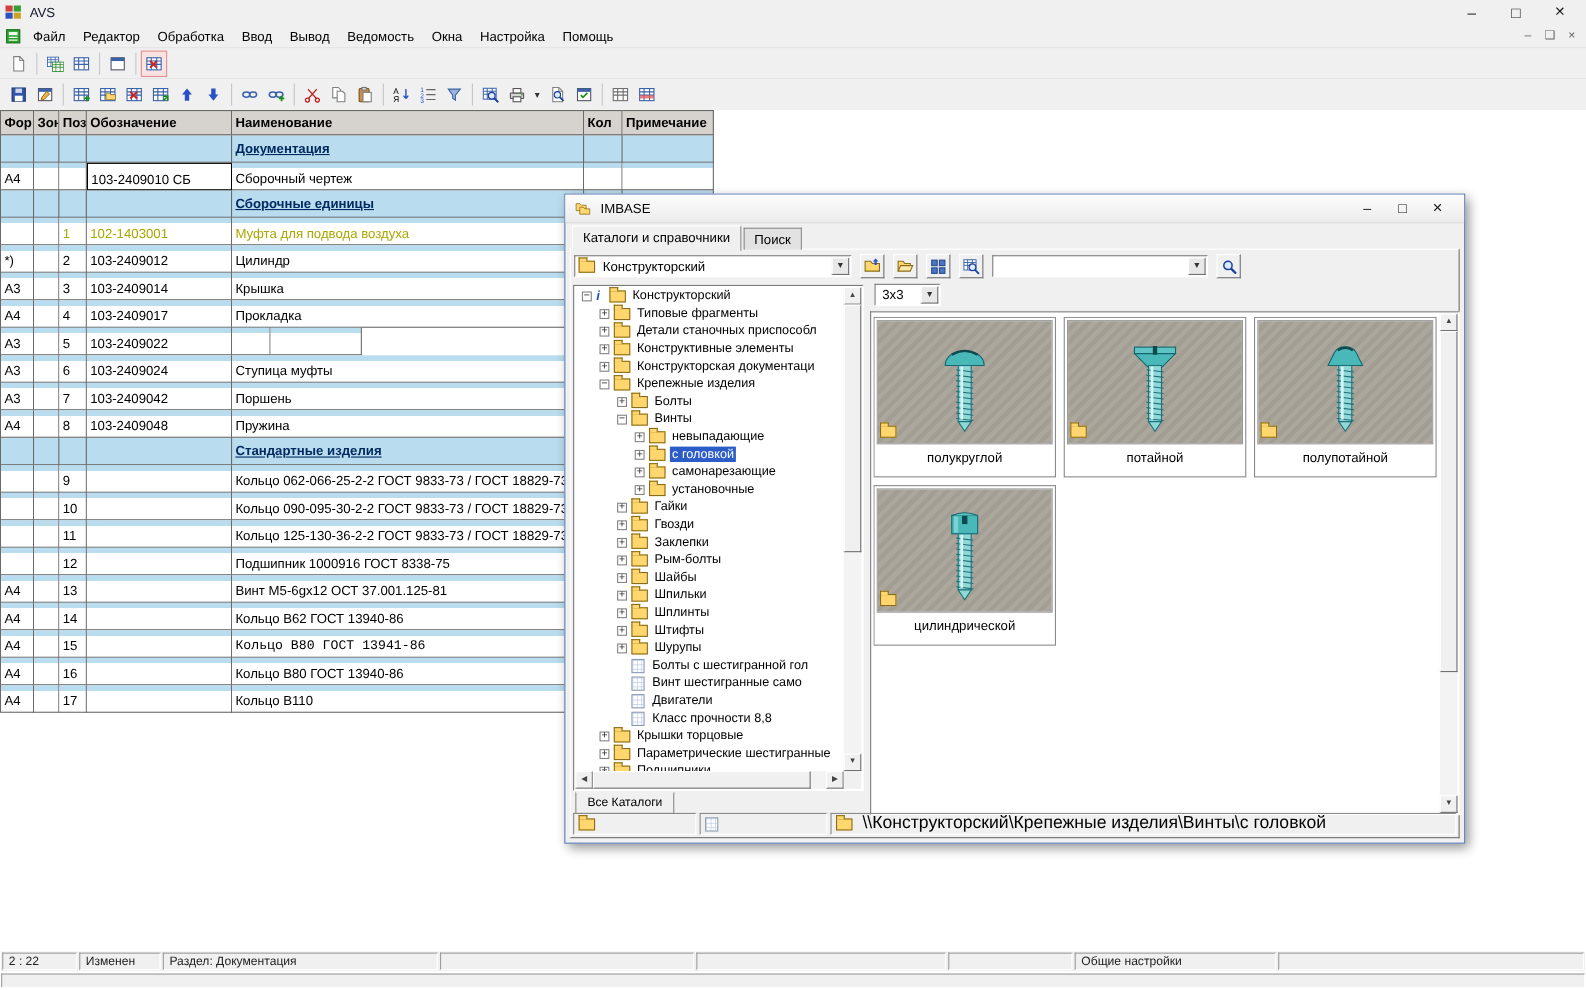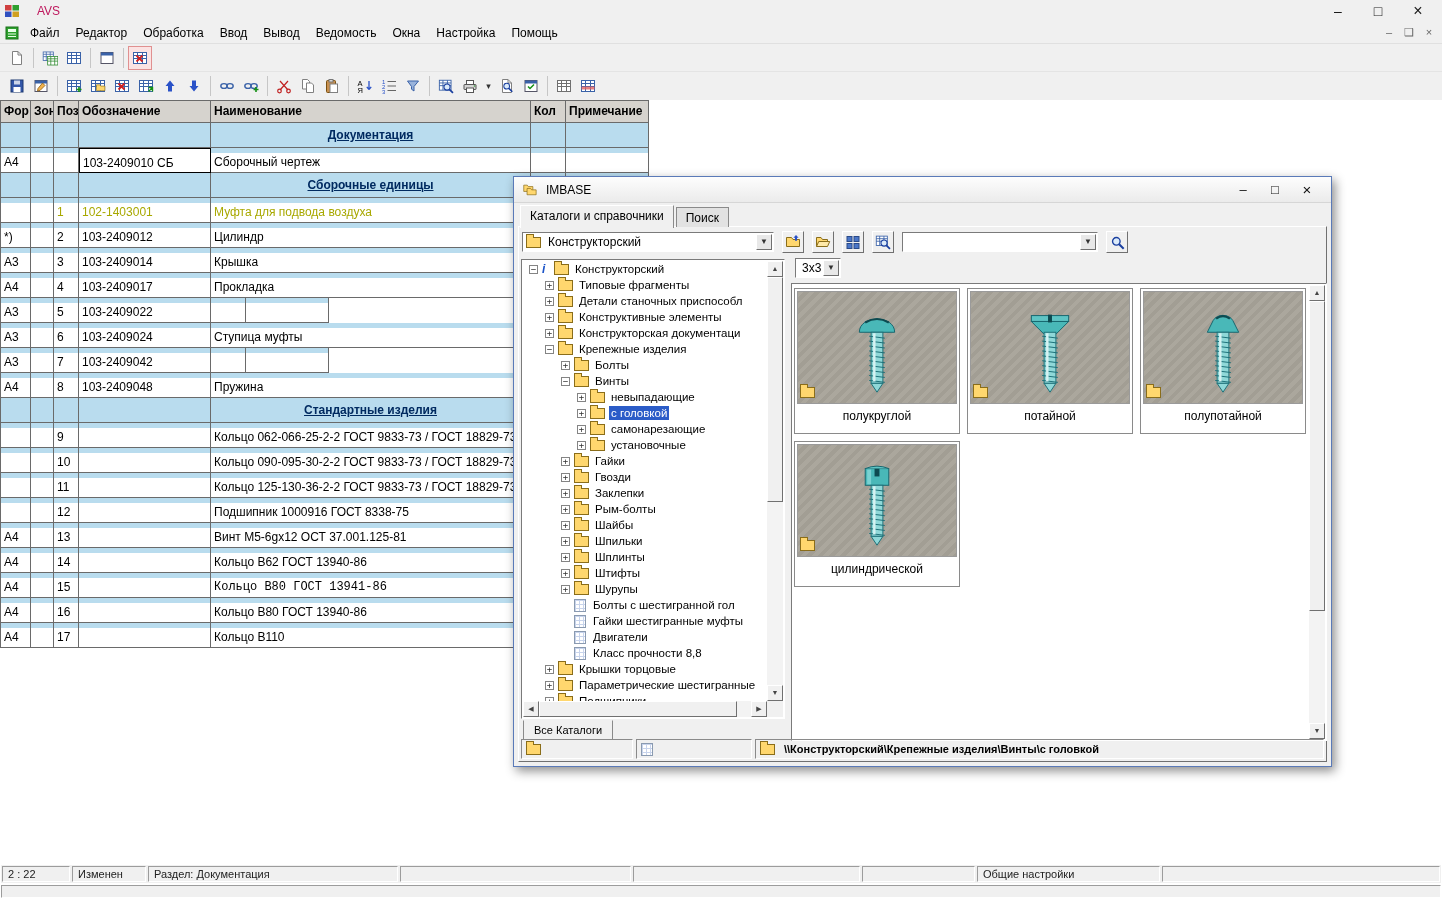--- a/index.html
+++ b/index.html
@@ -4,21 +4,21 @@
 <style>
 *{margin:0;padding:0;box-sizing:border-box;}
 html,body{background:#555;}
 body{font-family:"Liberation Sans",sans-serif;font-size:12px;}
 .screen{position:relative;width:1442px;height:900px;background:#fff;overflow:hidden;}
 
 
 .chrome{position:absolute;left:0;top:0;right:0;height:100px;background:#f0f0f0;border-bottom:1px solid #c8c8c8;}
 .titlebar{height:22px;display:flex;align-items:center;padding:0 4px;background:#f0f0f0;}
 .app-ico{width:18px;height:16px;display:flex;align-items:center;}
-.title-text{color:#be185d;margin-left:15px;}
+.title-text{color:#0f172a;margin-left:5px;}
 .win-controls{margin-left:auto;display:flex;}
 .win-btn{width:40px;height:20px;display:flex;align-items:center;justify-content:center;font-size:14px;color:#1a1a1a;}
 .menubar{height:22px;display:flex;align-items:center;padding:0 4px;background:#f0f0f0;border-bottom:1px solid #e0e0e0;}
 .menu-item{padding:2px 8px;color:#000;}
 .mdi-controls{margin-left:auto;display:flex;gap:2px;}
 .mdi-btn{width:18px;height:16px;text-align:center;font-size:11px;line-height:15px;color:#666;}
 .toolbar{height:28px;display:flex;align-items:center;padding:0 5px;background:#f0f0f0;}
 .toolbar.t1{border-bottom:1px solid #e4e4e4;}
 .tbtn{width:24px;height:24px;display:flex;align-items:center;justify-content:center;border:1px solid transparent;}
 .tbtn.narrow{width:13px;}
@@ -29,21 +29,21 @@
 
 
 .spec-table{position:absolute;left:0;top:100px;width:649px;background:#fff;border-left:1px solid #6a6a6a;z-index:1;}
 .t-row{display:flex;height:25px;}
 .t-row.header{height:23px;background:#d6d3ce;font-weight:bold;}
 .t-cell{border-right:1px solid #6a6a6a;border-bottom:1px solid #6a6a6a;padding:0 3px;overflow:hidden;white-space:nowrap;line-height:25px;flex:none;}
 .t-row.header .t-cell{border-top:1px solid #6a6a6a;line-height:21px;background:#d6d3ce;}
 .t-row.data .t-cell{background:linear-gradient(#b9dcee 0,#b9dcee 5px,#fff 5px);line-height:28px;}
 .t-row.section{background:#b9dcee;}
 .t-row.section .t-cell{background:transparent;}
-.section-title{font-weight:bold;text-decoration:underline;text-align:center;color:#002a60;}
+.section-title{font-weight:bold;text-decoration:underline;color:#002a60;}
 .t-row.olive .t-cell{color:#a8a800;}
 .t-cell.active-cell{background:#fff !important;border:1px solid #000;line-height:26px;}
 
 
 .statusbar{position:absolute;left:1px;right:1px;bottom:17px;height:18px;background:#f0f0f0;display:flex;gap:2px;padding:1px 1px;}
 .sb-pane{border:1px solid;border-color:#9c9c9c #fff #fff #9c9c9c;font-size:11px;line-height:14px;padding:0 5px;color:#222;overflow:hidden;white-space:nowrap;}
 .bottom-strip{position:absolute;left:1px;right:1px;bottom:2px;height:13px;border:1px solid;border-color:#9c9c9c #fff #fff #9c9c9c;background:#f0f0f0;}
 
 
 .dialog{position:absolute;left:513px;top:176px;width:819px;height:591px;background:#f0f0f0;border:1px solid #5a7ab8;box-shadow:3px 4px 10px rgba(0,0,0,.45);z-index:10;}
@@ -82,36 +82,36 @@
 .vscroll .down{bottom:0;left:0;}
 .vthumb{position:absolute;left:0;width:16px;background:#f0f0f0;border:1px solid;border-color:#fff #707070 #707070 #fff;}
 .hscroll{position:absolute;left:1px;right:17px;bottom:1px;height:16px;background:#f3f3f3;}
 .hscroll .left{left:0;top:0;}
 .hscroll .right{right:0;top:0;}
 .hthumb{position:absolute;top:0;height:16px;background:#f0f0f0;border:1px solid;border-color:#fff #707070 #707070 #fff;}
 .scroll-corner{position:absolute;right:1px;bottom:1px;width:16px;height:16px;background:#f0f0f0;}
 
 
 .right-region{position:absolute;left:272px;top:30px;width:536px;height:484px;}
-.size-combo{position:absolute;left:4px;top:1px;width:46px;}
+.size-combo{position:absolute;left:4px;top:1px;width:60px;}
 .cards-area{position:absolute;left:0;top:26px;right:0;bottom:0;background:#fff;border:1px solid;border-color:#7a7a7a #fff #fff #7a7a7a;}
 .cards{position:absolute;left:2px;top:4px;right:18px;bottom:2px;display:flex;flex-wrap:wrap;gap:7px;align-content:flex-start;overflow:hidden;}
 .card{width:166px;height:146px;background:#fff;border:1px solid #8a8a8a;padding:2px;}
 .card-img{position:relative;height:113px;border:1px solid #9a9a9a;background:repeating-linear-gradient(135deg,#aba79d 0 4px,#a29e94 4px 8px);overflow:hidden;}
 .card-img svg{position:absolute;left:50%;top:1px;transform:translateX(-50%);height:108px;}
 .card-folder{position:absolute;left:2px;bottom:5px;z-index:2;}
 .card-caption{height:24px;text-align:center;line-height:24px;color:#000;overflow:hidden;white-space:nowrap;}
 .cards-vscroll{position:absolute;top:1px;right:1px;bottom:1px;width:16px;background:#f3f3f3;}
 .cards-vscroll .up{top:0;left:0;}
 .cards-vscroll .down{bottom:0;left:0;}
 
 
 .bottom-tab{position:absolute;left:4px;top:493px;padding:3px 10px;background:#f0f0f0;border:1px solid #8a8a8a;border-top-color:#f0f0f0;font-size:11px;}
 .dlg-statusbar{position:absolute;left:2px;right:2px;bottom:2px;height:20px;display:flex;gap:3px;}
-.dlg-pane{border:1px solid;border-color:#8a8a8a #fff #fff #8a8a8a;display:flex;align-items:center;padding:0 4px;font-size:11px;gap:5px;overflow:hidden;white-space:nowrap;font-weight:bold;}
+.dlg-pane{border:1px solid;border-color:#8a8a8a #fff #fff #8a8a8a;display:flex;align-items:center;padding:0 4px;font-size:16px;gap:5px;overflow:hidden;white-space:nowrap;}
 </style>
 </head>
 <body>
 
 <div class="screen">
 
   <div class="chrome">
     <div class="titlebar">
       <span class="app-ico ico">
           <svg width="16" height="16" viewBox="0 0 16 16">
@@ -453,20 +453,21 @@
         <div class="t-cell" style="width: 132px;">103-2409024</div>
         <div class="t-cell" style="width: 320px;">Ступица муфты</div>
         <div class="t-cell" style="width: 35px;"></div>
         <div class="t-cell" style="width: 83px;"></div>
       </div>
       <div class="t-row data">
         <div class="t-cell" style="width: 30px;">А3</div>
         <div class="t-cell" style="width: 23px;"></div>
         <div class="t-cell" style="width: 25px;">7</div>
         <div class="t-cell" style="width: 132px;">103-2409042</div>
+        <div class="t-cell" style="width: 320px;">Поршень</div>
         <div class="t-cell" style="width: 35px;"></div>
         <div class="t-cell" style="width: 83px;"></div>
       </div>
       <div class="t-row data">
         <div class="t-cell" style="width: 30px;">А4</div>
         <div class="t-cell" style="width: 23px;"></div>
         <div class="t-cell" style="width: 25px;">8</div>
         <div class="t-cell" style="width: 132px;">103-2409048</div>
         <div class="t-cell" style="width: 320px;">Пружина</div>
         <div class="t-cell" style="width: 35px;"></div>
@@ -766,21 +767,21 @@
               <span class="tree-label">Шурупы</span>
             </div>
             <div class="tree-row" style="padding-left: 38px;">
               <span class="toggle-spacer"></span>
               <span class="sheet"></span>
               <span class="tree-label">Болты с шестигранной гол</span>
             </div>
             <div class="tree-row" style="padding-left: 38px;">
               <span class="toggle-spacer"></span>
               <span class="sheet"></span>
-              <span class="tree-label">Гайки шестигранные муфты</span>
+              <span class="tree-label">Винт шестигранные само</span>
             </div>
             <div class="tree-row" style="padding-left: 38px;">
               <span class="toggle-spacer"></span>
               <span class="sheet"></span>
               <span class="tree-label">Двигатели</span>
             </div>
             <div class="tree-row" style="padding-left: 38px;">
               <span class="toggle-spacer"></span>
               <span class="sheet"></span>
               <span class="tree-label">Класс прочности 8,8</span>

